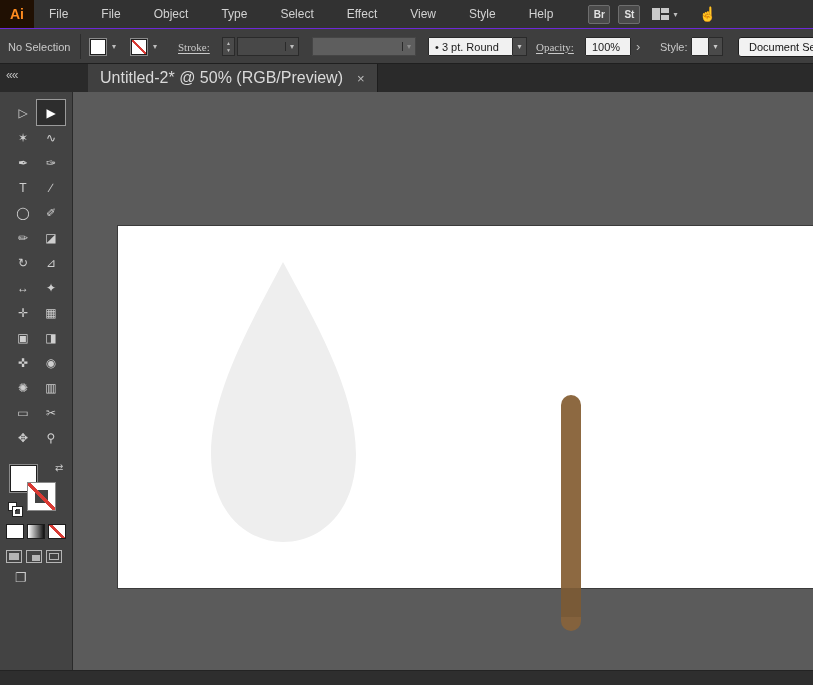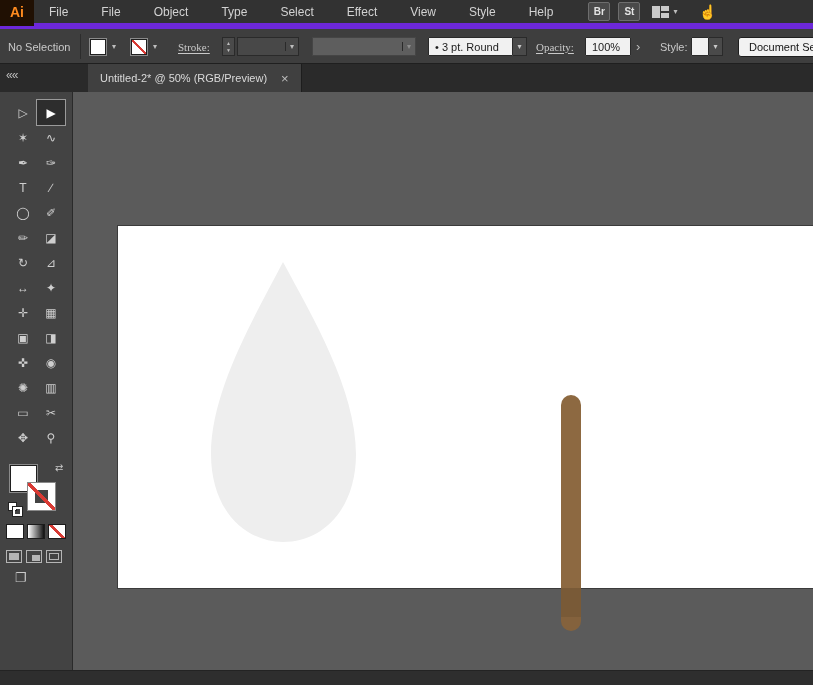--- a/index.html
+++ b/index.html
@@ -2,21 +2,21 @@
 <html><head>
 <meta charset="utf-8">
 <style>
   * { margin:0; padding:0; box-sizing:border-box; }
   html,body { width:813px; height:685px; overflow:hidden; }
   body { font-family:"Liberation Sans", sans-serif; background:#2e2e2e; }
   #app { position:relative; width:813px; height:685px; background:#2e2e2e; }
 
   
   #menubar { position:absolute; left:0; top:0; width:813px; height:29px; background:#323232;
-             border-bottom:6px solid #6d28d9; display:flex; align-items:center; }
+             border-bottom:1px solid #6d28d9; display:flex; align-items:center; }
   .logo { width:34px; height:28px; background:#201003; color:#ff8b1f; font-weight:bold;
           font-size:14px; display:flex; align-items:center; justify-content:center; }
   #menu-items { display:flex; align-items:center; height:100%; margin-left:4px;gap:11px; }
   .menu-item { color:#d2d2d2; font-size:12px; padding:0 11px; line-height:28px; cursor:default; }
   .mb-btn { width:22px; height:19px; border:1px solid #6e6e6e; background:#4a4a4a; color:#e3e3e3;
             font-size:10px; font-weight:bold; display:flex; align-items:center; justify-content:center;
             border-radius:2px; margin-left:8px; }
   .mb-btn.first { margin-left:24px; }
   .ws-wrap { display:flex; align-items:center; margin-left:12px; }
   .ws-icon { display:inline-flex; width:17px; height:12px; }
@@ -49,21 +49,21 @@
                color:#c9c9c9; font-size:8px; display:flex; align-items:center; justify-content:center; }
   .expand-arrow { color:#bdbdbd; font-size:13px; }
   .doc-setup { height:20px; background:#f2f2f2; color:#141414; border:1px solid #1f1f1f; border-radius:3px;
                font-size:11px; display:flex; align-items:center; padding:0 10px; white-space:nowrap; }
 
   
   #tabbar { position:absolute; left:0; top:64px; width:813px; height:28px; background:#2a2a2a; }
   .collapse { position:absolute; left:6px; top:4px; color:#bdbdbd; font-size:12px; letter-spacing:-1px; }
   .tab { position:absolute; left:88px; top:0; height:28px; background:#404040; border-right:1px solid #1d1d1d;
          display:flex; align-items:center; padding:0 12px; }
-  .tab-title { color:#dadada; font-size:11px; }
+  .tab-title { color:#dadada; font-size:16px; }
   .tab-close { margin-left:14px; color:#bdbdbd; font-size:13px; line-height:13px; }
 
   
   #sidebar { position:absolute; left:0; top:92px; width:73px; height:578px; background:#434343;
              border-right:1px solid #2a2a2a; }
   #tools { position:absolute; left:9px; top:8px; width:56px; display:grid;
            grid-template-columns:28px 28px; grid-auto-rows:25px; }
   .tool { display:flex; align-items:center; justify-content:center; color:#cfcfcf; font-size:12px; cursor:default; }
   .tool.active { background:#2d2d2d; outline:1px solid #9a9a9a; color:#ffffff; }
 

